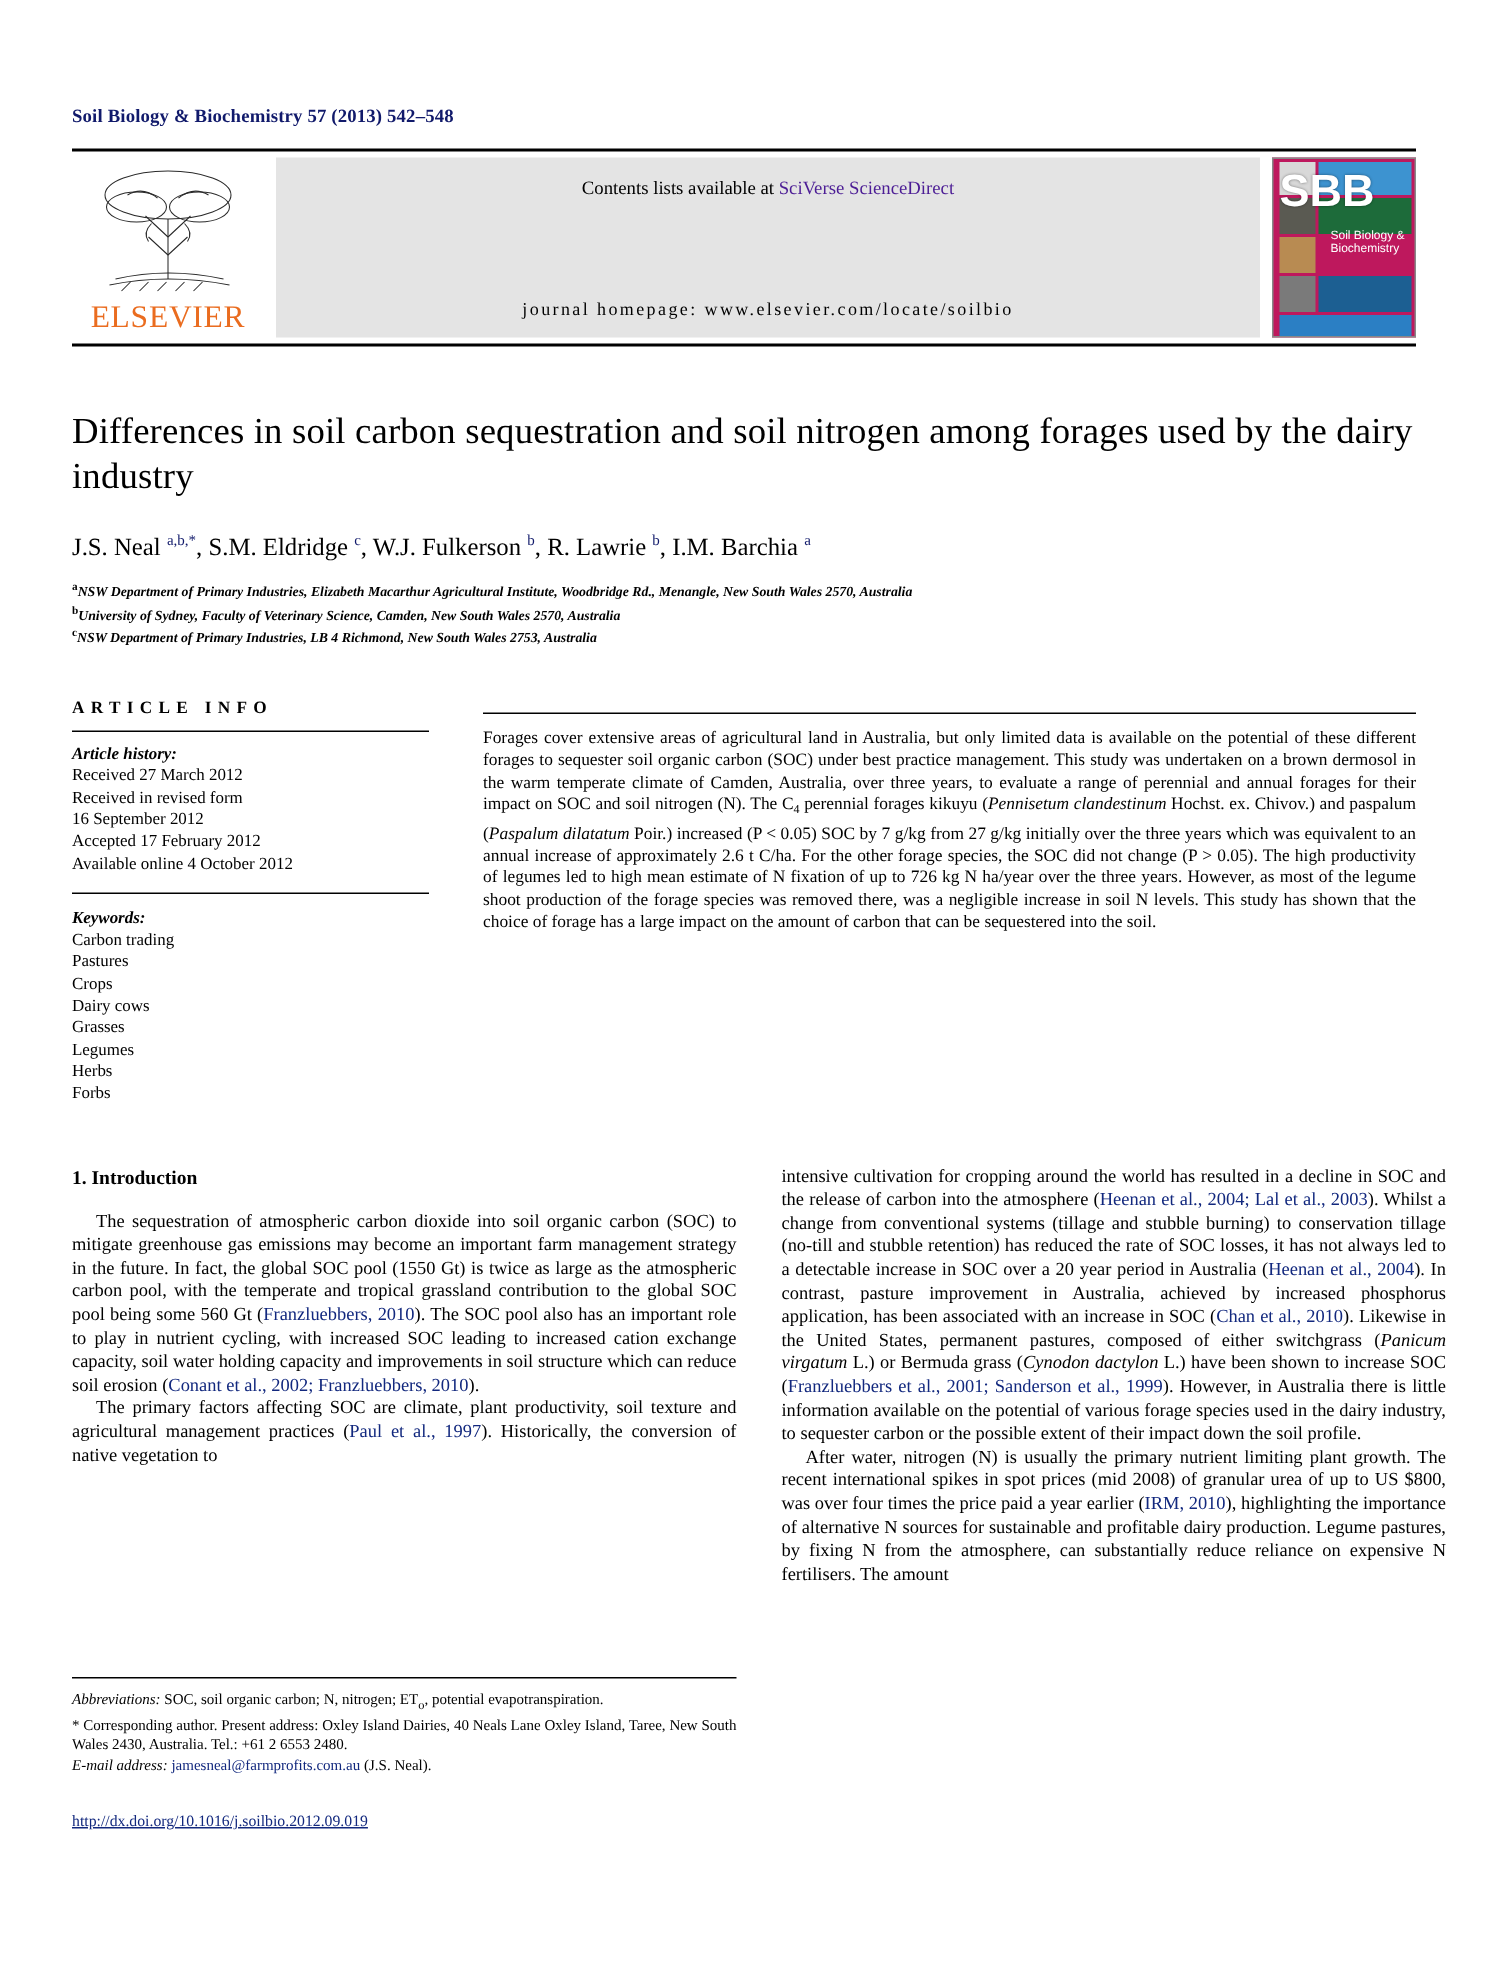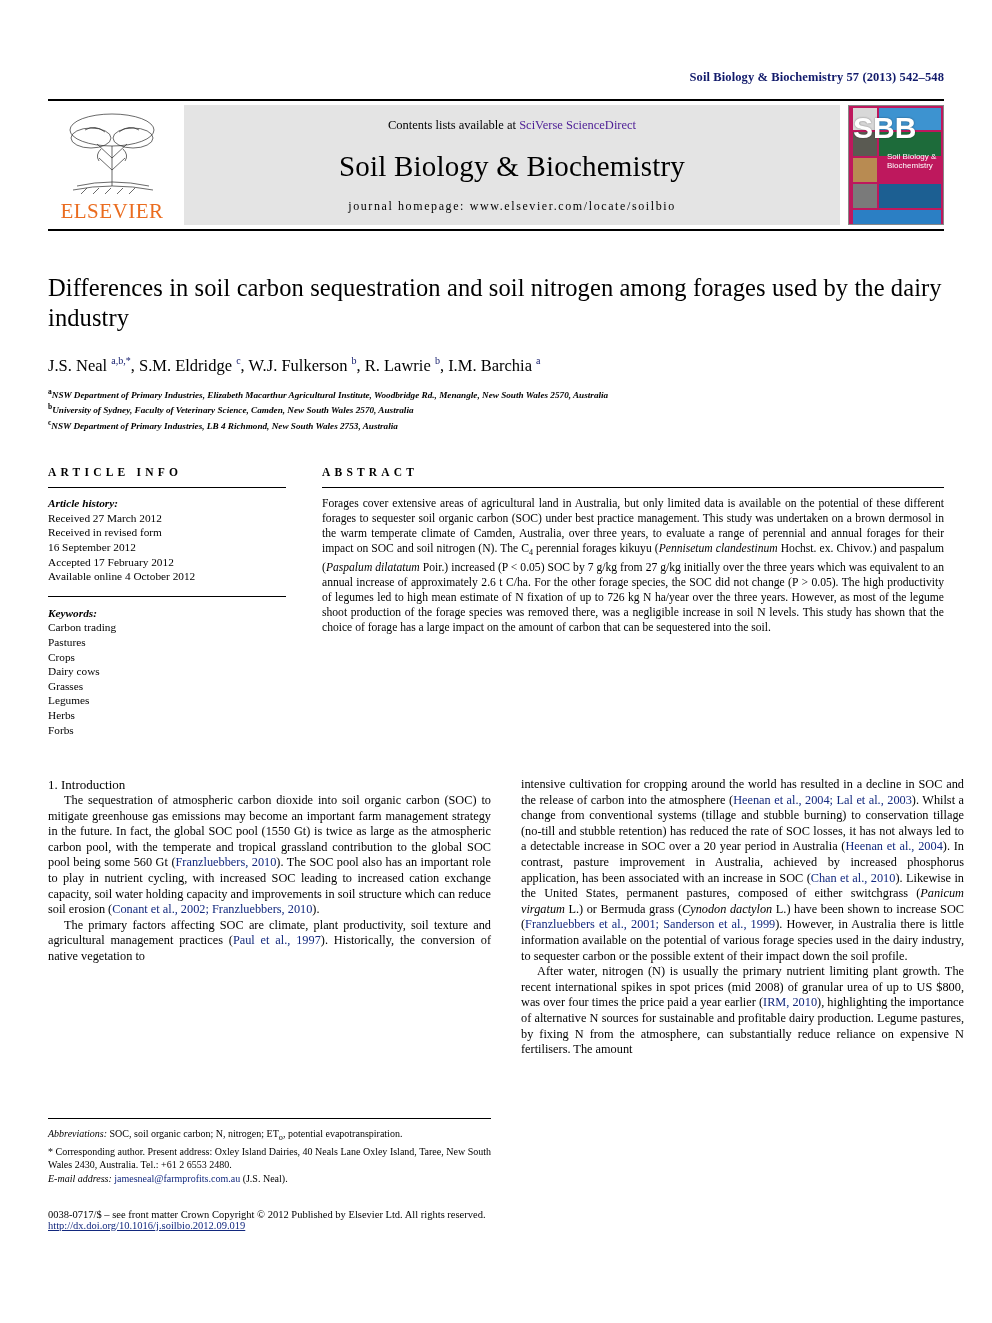--- a/index.html
+++ b/index.html
@@ -10,21 +10,21 @@
     background: #ffffff;
     font-family: "Liberation Serif", "DejaVu Serif", serif;
     color: #000000;
     position: relative;
     overflow: hidden;
   }
   .page { position: relative; width: 992px; height: 1323px; padding: 0 48px; }
 
   
   .running-head {
-    text-align: right;
+    text-align: left;
     font-size: 12.5px;
     font-weight: bold;
     color: #111a6b;
     padding-top: 70px;
     letter-spacing: .1px;
   }
 
   
   .masthead {
     margin-top: 14px;
@@ -162,22 +162,22 @@
   .body-cols {
     margin-top: 40px;
     display: flex;
     gap: 30px;
     position: relative;
   }
   .bcol { width: 443px; flex: 0 0 443px; }
   .bcol.right { position: relative; }
   h2.sec {
     font-size: 13px;
-    font-weight: normal;
-    margin: 0 0 0 0;
+    font-weight: bold;
+    margin: 0 0 14px 0;
   }
   p.para {
     font-size: 12.3px;
     line-height: 15.6px;
     text-align: justify;
     margin: 0;
     text-indent: 16px;
     hyphens: none;
   }
   p.para.cont { text-indent: 16px; }
@@ -235,21 +235,20 @@
           <path d="M48 24 q-10 -8 -20 -2 M62 24 q10 -8 20 -2"></path>
         </g>
       </svg>
       <div class="elsevier-word">ELSEVIER</div>
     </div>
 
     <div class="center-band">
       <div class="contents-line">
         <span>Contents lists available at </span><span class="sd">SciVerse ScienceDirect</span>
       </div>
-      <div class="journal-name">Soil Biology &amp; Biochemistry</div>
       <div class="homepage-line">journal homepage: www.elsevier.com/locate/soilbio</div>
     </div>
 
     <div class="cover">
       <div class="tile t1"></div>
         <div class="tile t2"></div>
       <div class="tile t3"></div>
         <div class="tile t4"></div>
       <div class="tile t5"></div>
         <div class="tile t6"></div>
@@ -294,21 +293,20 @@
         <div>Crops</div>
         <div>Dairy cows</div>
         <div>Grasses</div>
         <div>Legumes</div>
         <div>Herbs</div>
         <div>Forbs</div>
       </div>
     </div>
 
     <div class="col-abs">
-      <div class="sect-label">ABSTRACT</div>
       <div class="rule"></div>
       <div class="abstract">Forages cover extensive areas of agricultural land in Australia, but only limited data is available on the potential of these different forages to sequester soil organic carbon (SOC) under best practice management. This study was undertaken on a brown dermosol in the warm temperate climate of Camden, Australia, over three years, to evaluate a range of perennial and annual forages for their impact on SOC and soil nitrogen (N). The C<sub>4</sub> perennial forages kikuyu (<i>Pennisetum clandestinum</i> Hochst. ex. Chivov.) and paspalum (<i>Paspalum dilatatum</i> Poir.) increased (P &lt; 0.05) SOC by 7 g/kg from 27 g/kg initially over the three years which was equivalent to an annual increase of approximately 2.6 t C/ha. For the other forage species, the SOC did not change (P &gt; 0.05). The high productivity of legumes led to high mean estimate of N fixation of up to 726 kg N ha/year over the three years. However, as most of the legume shoot production of the forage species was removed there, was a negligible increase in soil N levels. This study has shown that the choice of forage has a large impact on the amount of carbon that can be sequestered into the soil.</div>
     </div>
   </div>
 
   <div class="body-cols">
     <div class="bcol left">
       <h2 class="sec">1. Introduction</h2>
       <p class="para">The sequestration of atmospheric carbon dioxide into soil organic carbon (SOC) to mitigate greenhouse gas emissions may become an important farm management strategy in the future. In fact, the global SOC pool (1550 Gt) is twice as large as the atmospheric carbon pool, with the temperate and tropical grassland contribution to the global SOC pool being some 560 Gt (<span class="cite">Franzluebbers, 2010</span>). The SOC pool also has an important role to play in nutrient cycling, with increased SOC leading to increased cation exchange capacity, soil water holding capacity and improvements in soil structure which can reduce soil erosion (<span class="cite">Conant et al., 2002; Franzluebbers, 2010</span>).</p>
       <p class="para cont">The primary factors affecting SOC are climate, plant productivity, soil texture and agricultural management practices (<span class="cite">Paul et al., 1997</span>). Historically, the conversion of native vegetation to</p>
@@ -319,17 +317,16 @@
     </div>
   </div>
 
   <div class="footnotes">
     <p class="fn"><span class="it">Abbreviations:</span> SOC, soil organic carbon; N, nitrogen; ET<sub>o</sub>, potential evapotranspiration.</p>
     <p class="fn">* Corresponding author. Present address: Oxley Island Dairies, 40 Neals Lane Oxley Island, Taree, New South Wales 2430, Australia. Tel.: +61 2 6553 2480.</p>
     <p class="fn"><span class="it">E-mail address:</span> <span class="link">jamesneal@farmprofits.com.au</span> (J.S. Neal).</p>
   </div>
 
   <div class="pagefoot">
-    <div class="line1">0038-0717/$ – see front matter Crown Copyright © 2012 Published by Elsevier Ltd. All rights reserved.</div>
     <div class="doi">http://dx.doi.org/10.1016/j.soilbio.2012.09.019</div>
   </div>
 
 </div>
 
 </body></html>

